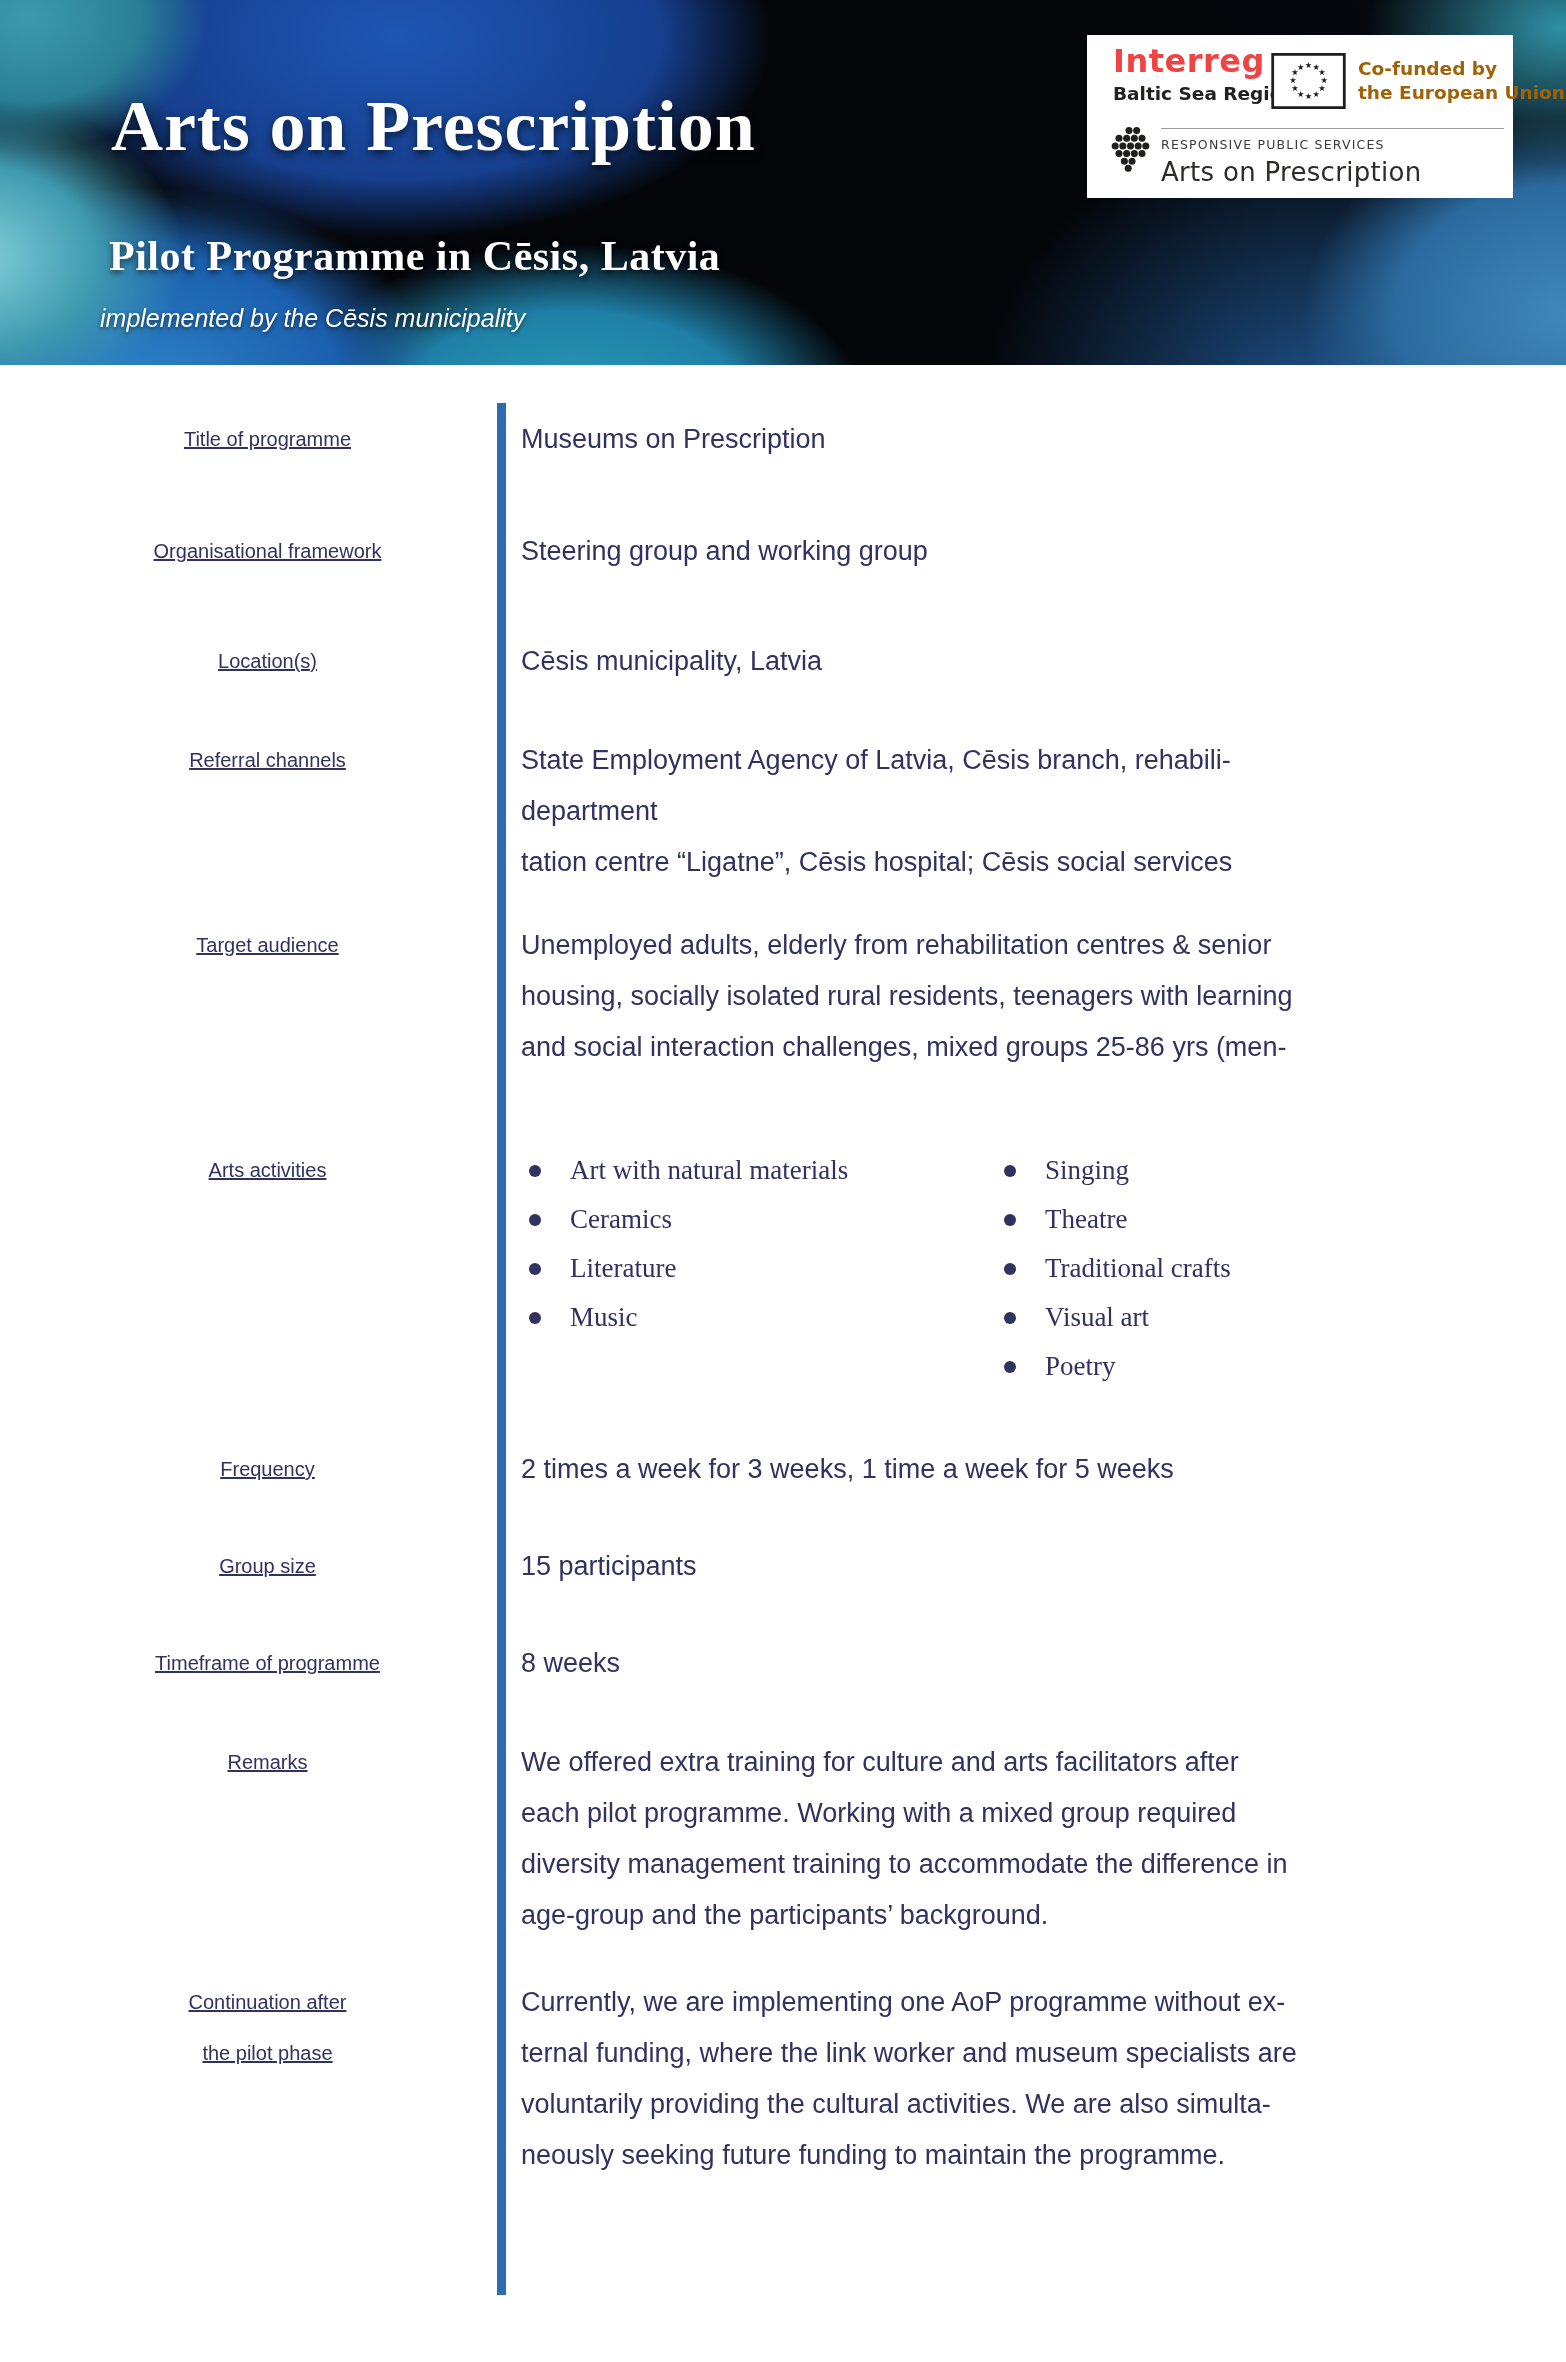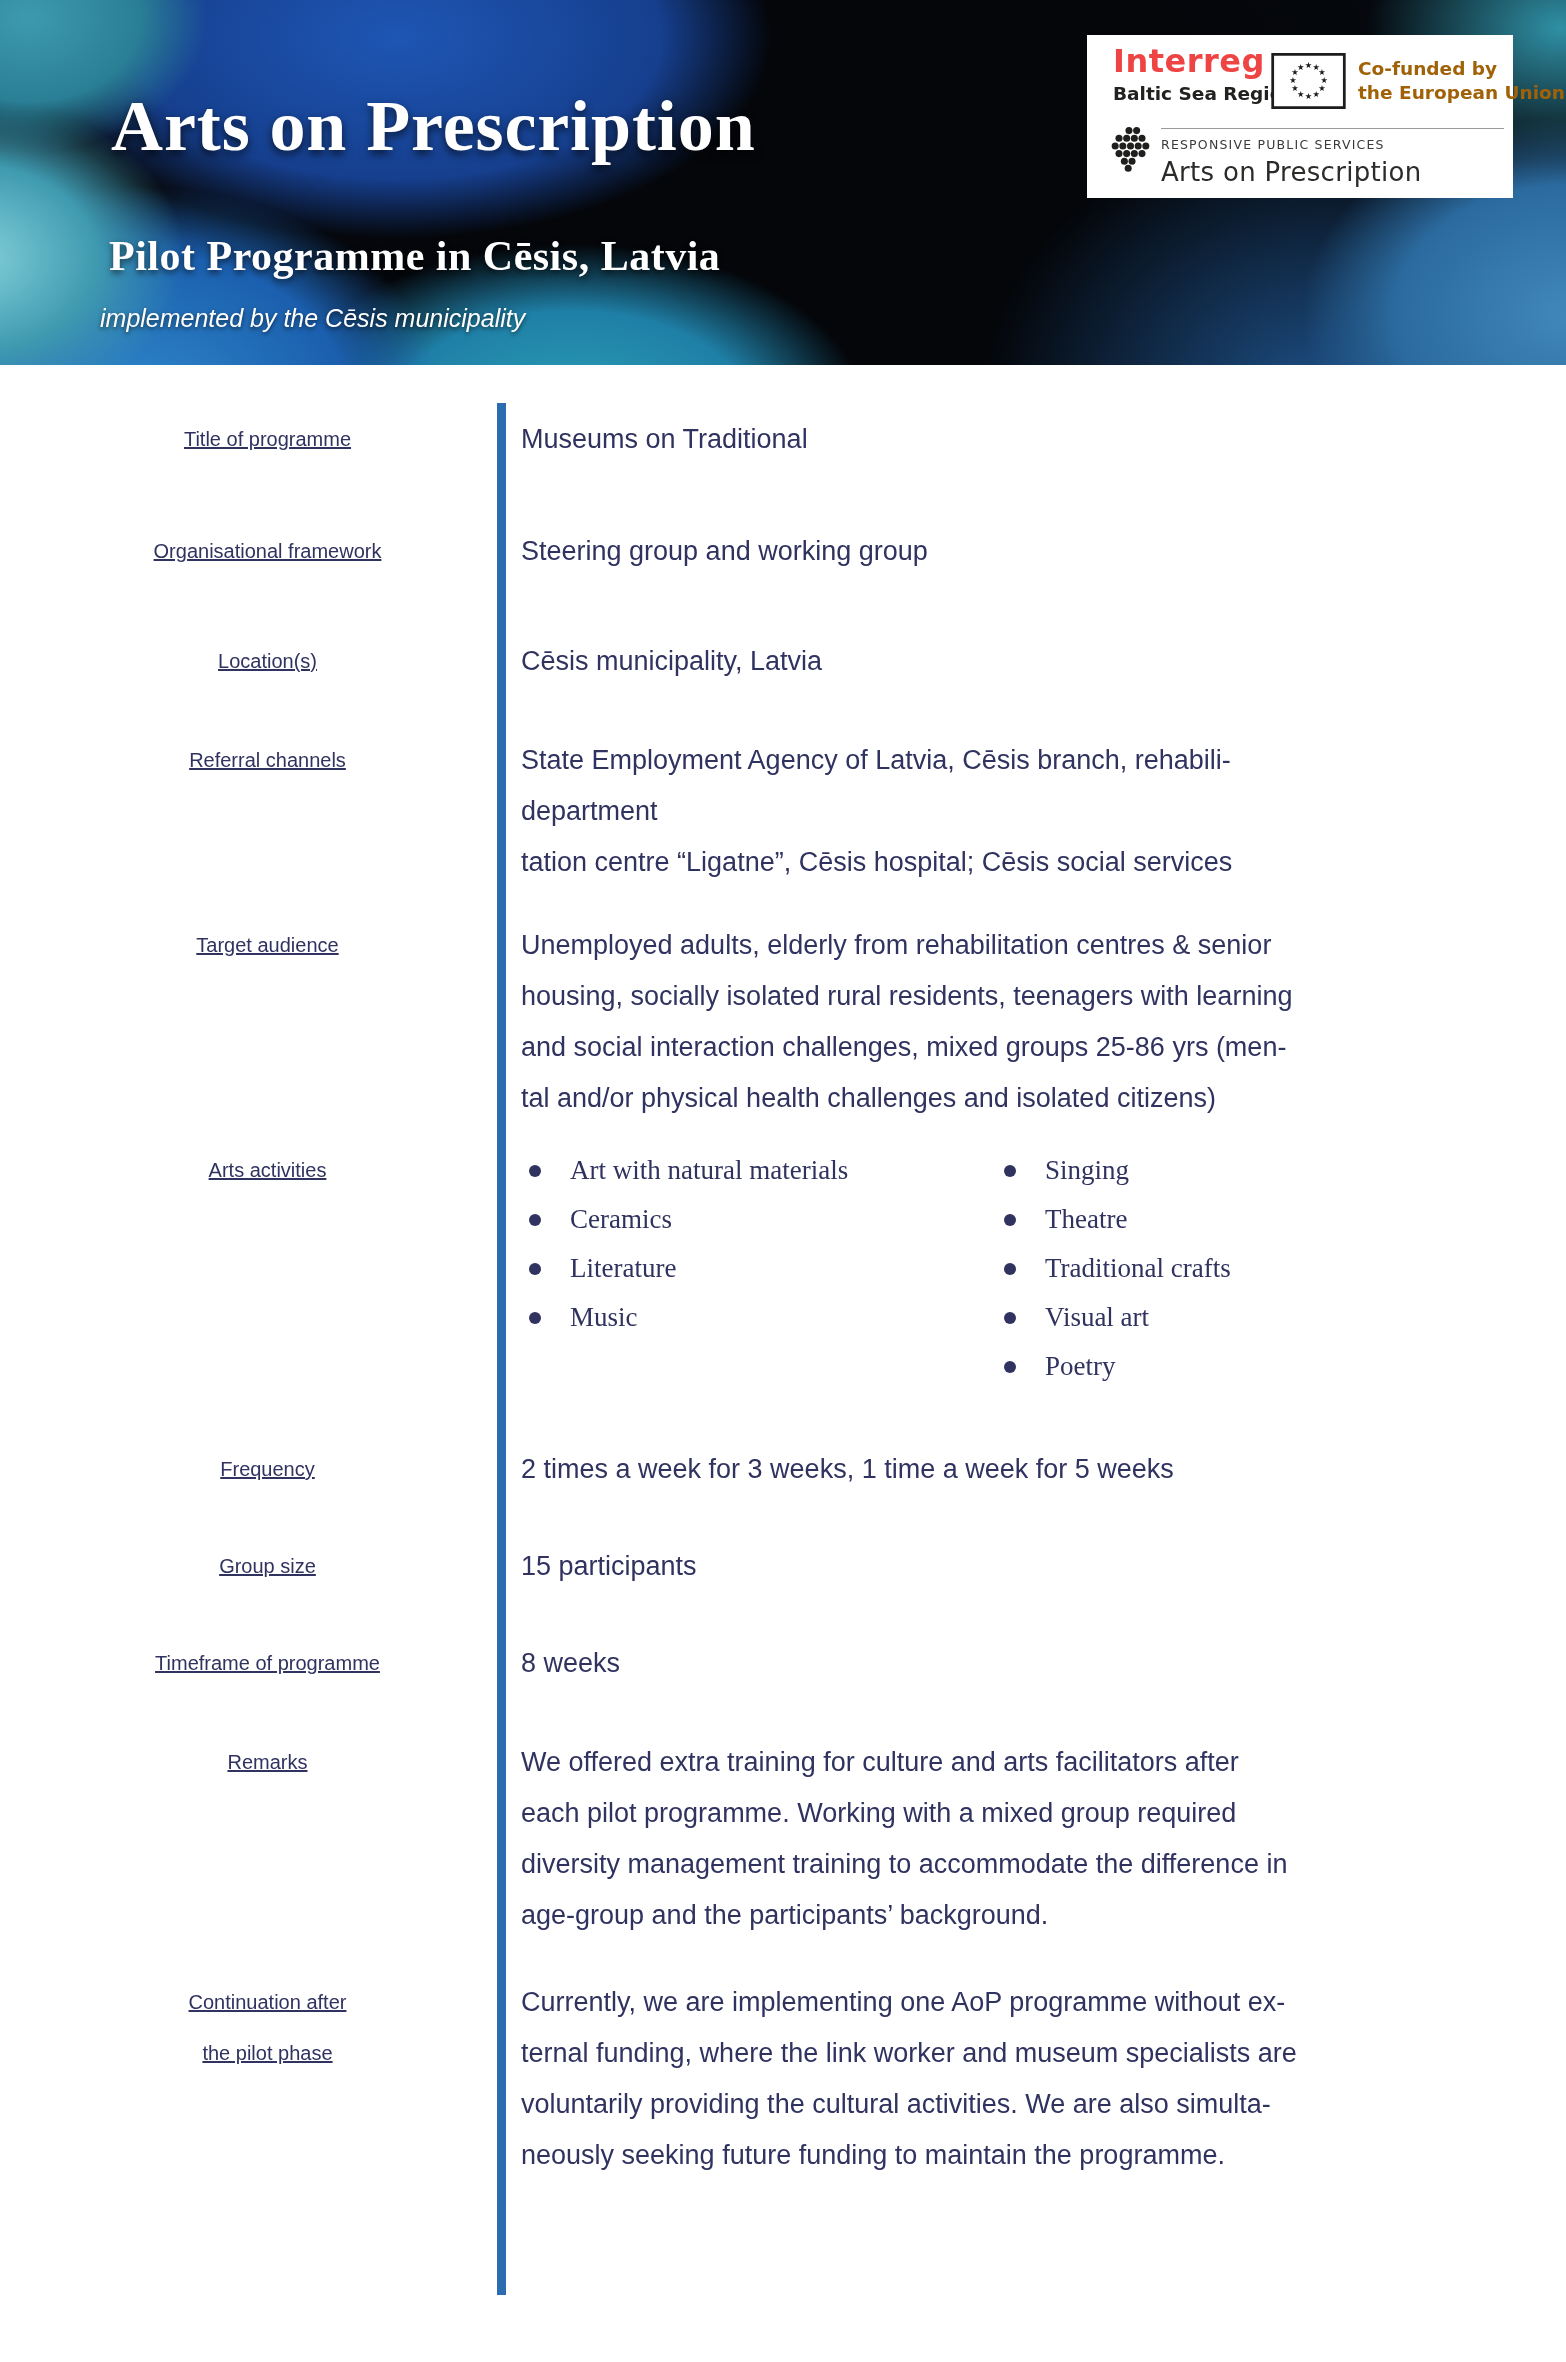--- a/index.html
+++ b/index.html
@@ -200,21 +200,21 @@
   </div>
 
   <div class="info-table">
     <div class="divider-line"></div>
 
   <div class="row" style="top: 415px;">
         <div class="cell-label">
           <div class="label-line">Title of programme</div>
         </div>
         <div class="cell-value">
-          <div class="value-line">Museums on Traditional</div>
+          <div class="value-line">Museums on Prescription</div>
         </div>
       </div>
       <div class="row" style="top: 527px;">
         <div class="cell-label">
           <div class="label-line">Organisational framework</div>
         </div>
         <div class="cell-value">
           <div class="value-line">Steering group and working group</div>
         </div>
       </div>
@@ -237,21 +237,20 @@
         </div>
       </div>
       <div class="row para" style="top: 920px;">
         <div class="cell-label">
           <div class="label-line">Target audience</div>
         </div>
         <div class="cell-value">
           <div class="value-line">Unemployed adults, elderly from rehabilitation centres &amp; senior</div>
           <div class="value-line">housing, socially isolated rural residents, teenagers with learning</div>
           <div class="value-line">and social interaction challenges, mixed groups 25-86 yrs (men-</div>
-          <div class="value-line">tal and/or physical health challenges and isolated citizens)</div>
         </div>
       </div>
       <div class="row" style="top: 1146px;">
         <div class="cell-label">
           <div class="label-line">Arts activities</div>
         </div>
         <div class="cell-value">
           <div class="bullets">
             <ul class="bullet-col">
               <li class="bullet-item">Art with natural materials</li>

